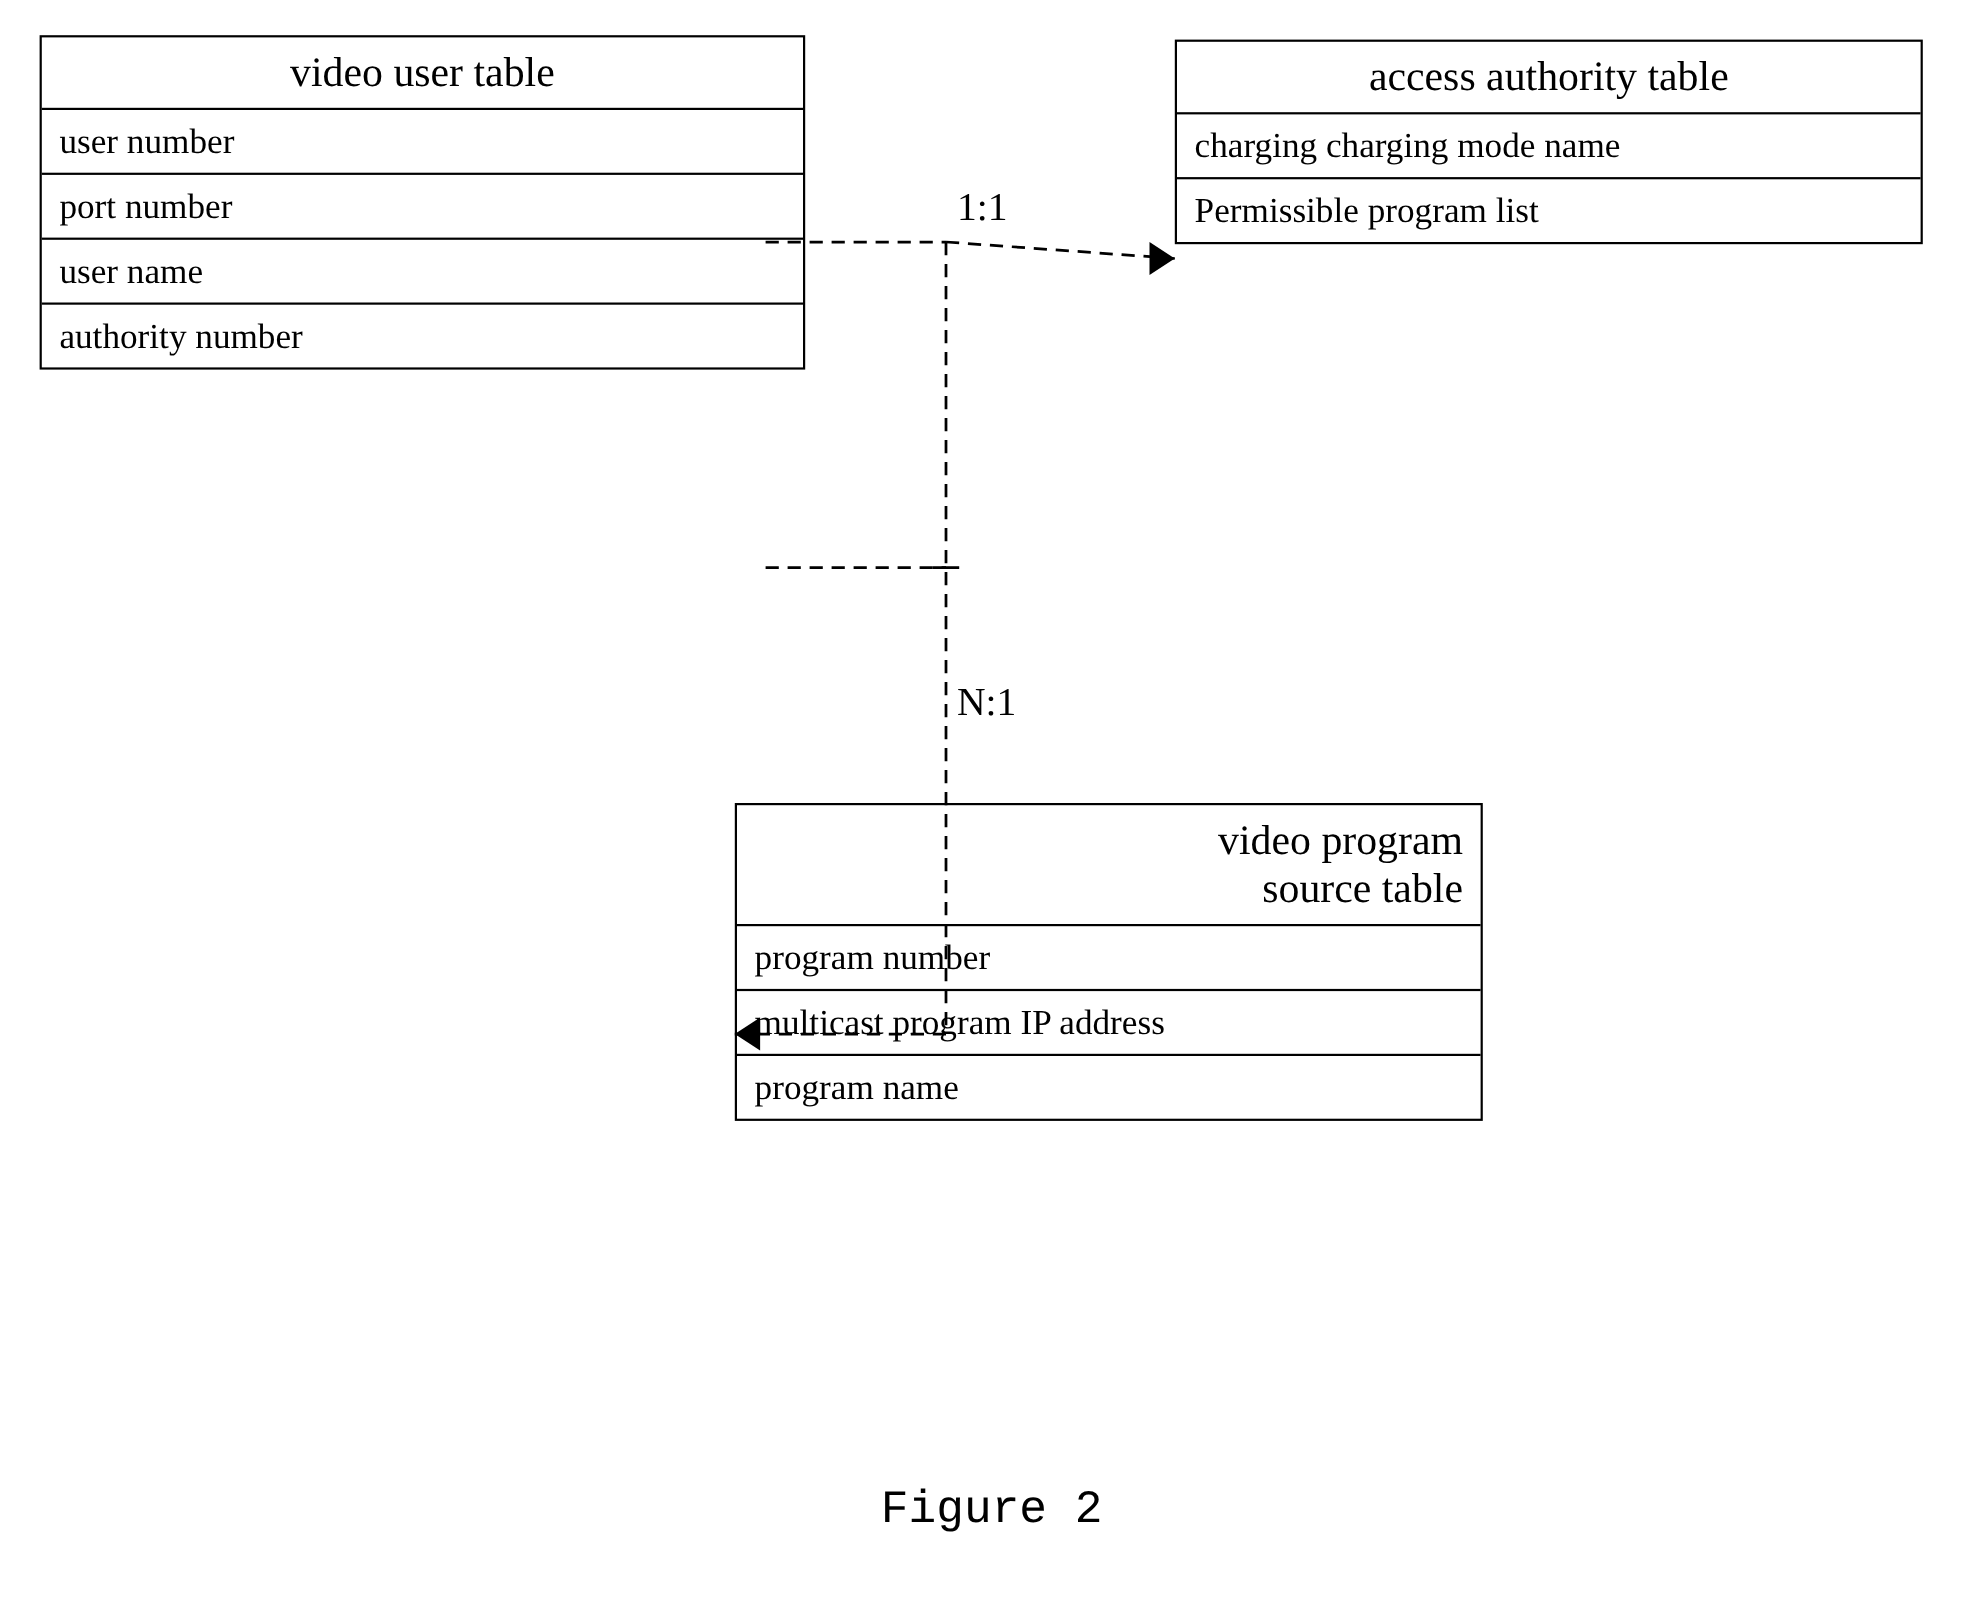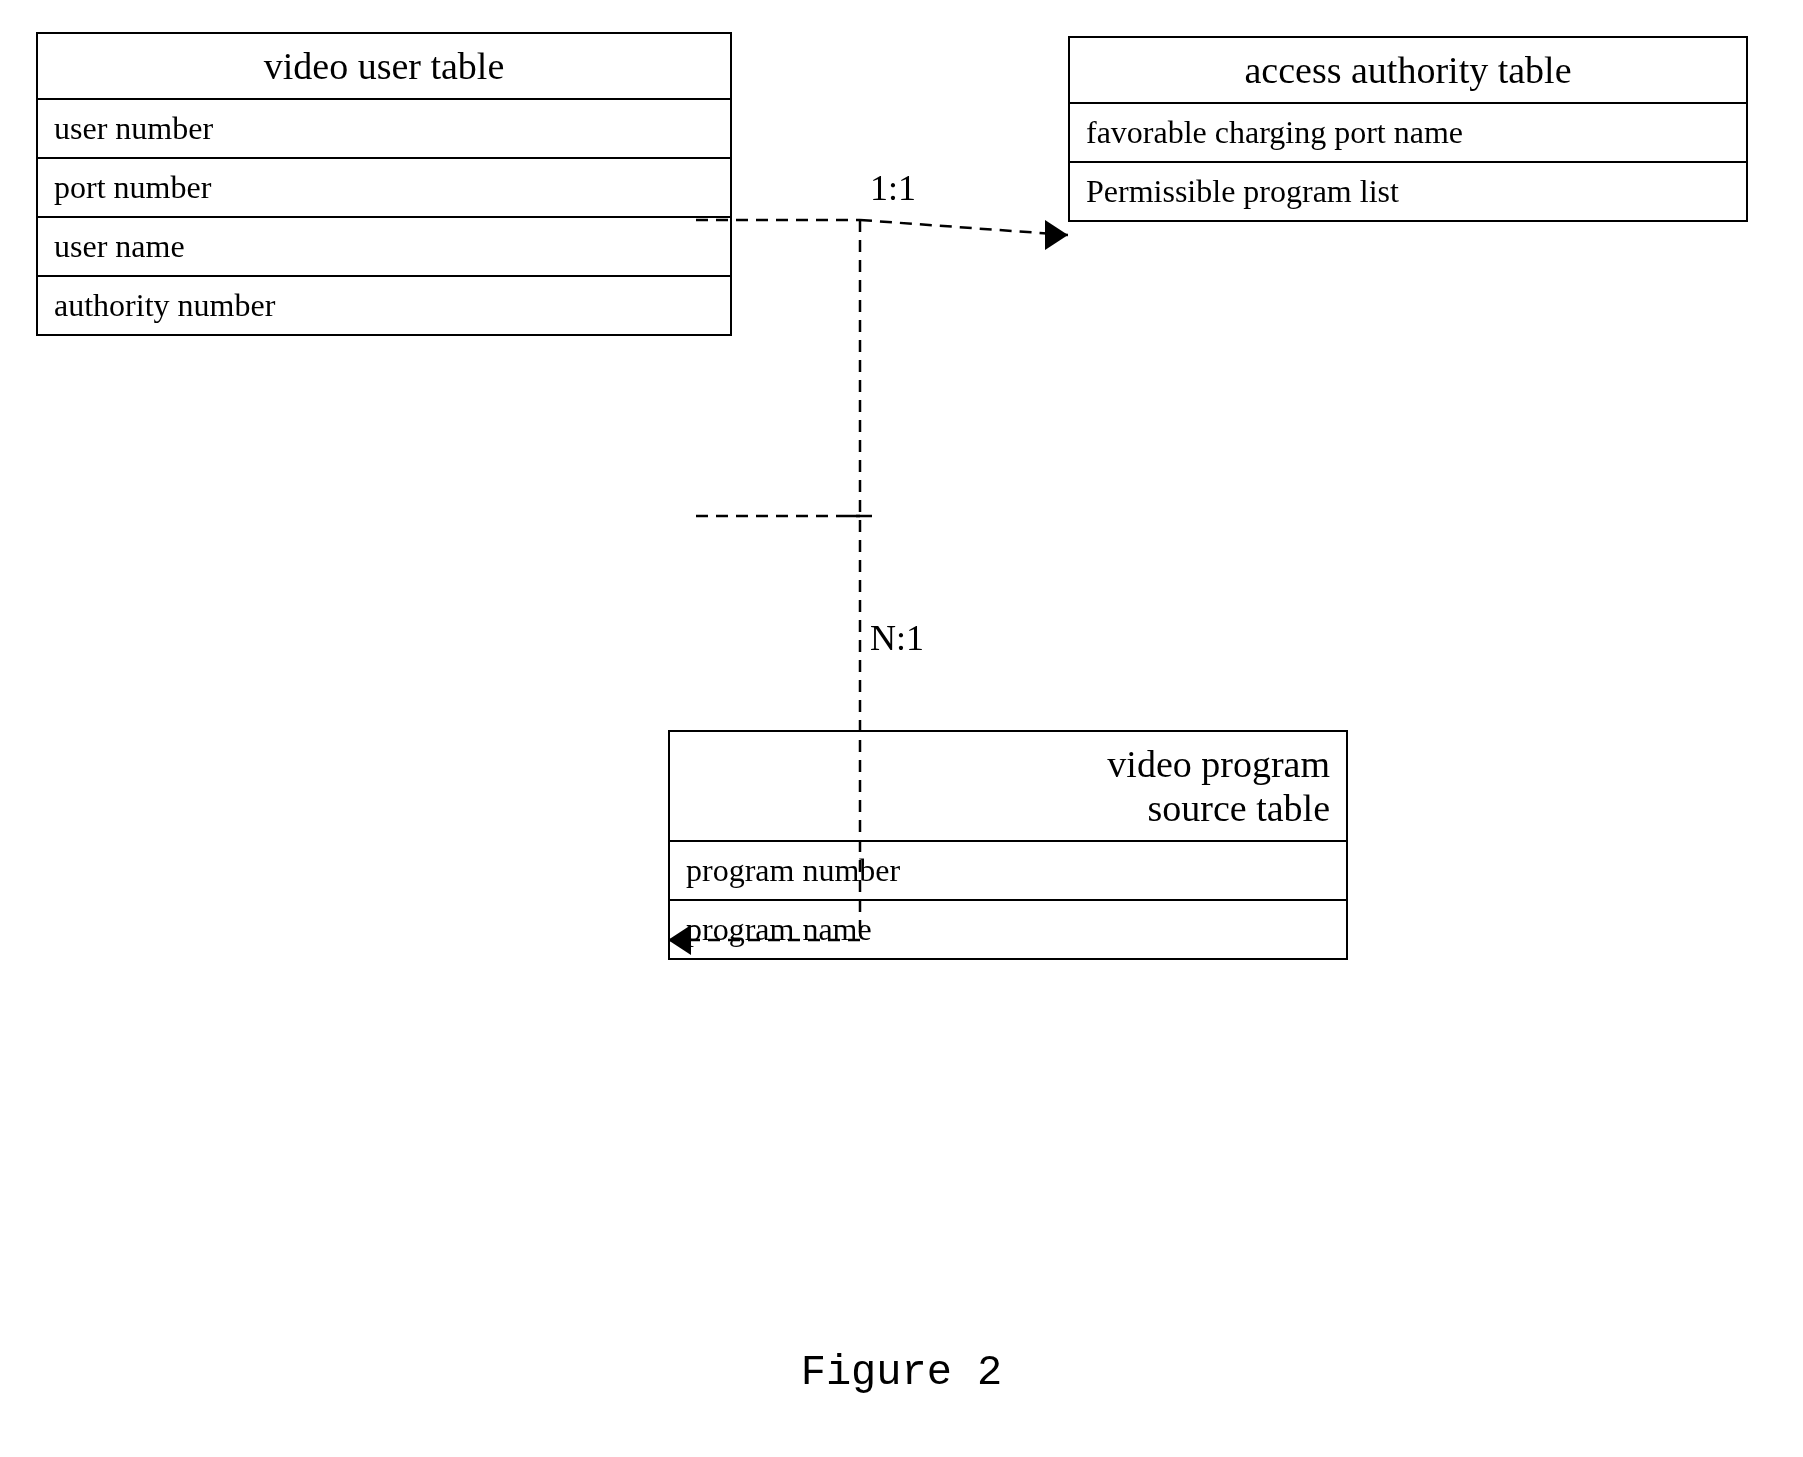--- a/index.html
+++ b/index.html
@@ -96,28 +96,29 @@
   <div class="db-table video-user-table">
     <div class="table-header">video user table</div>
     <div class="table-row">user number</div>
     <div class="table-row">port number</div>
     <div class="table-row">user name</div>
     <div class="table-row">authority number</div>
   </div>
 
   <div class="db-table access-authority-table">
     <div class="table-header">access authority table</div>
-    <div class="table-row">favorable charging port name</div>
+    <div class="table-row">charging charging mode name</div>
     <div class="table-row">Permissible  program list</div>
   </div>
 
   <div class="db-table video-program-table">
     <div class="table-header" style="white-space: pre-line; text-align: right; padding: 10px 16px;">video      program
 source table</div>
     <div class="table-row">program number</div>
+    <div class="table-row">multicast program IP address</div>
     <div class="table-row">program name</div>
   </div>
 
   <svg class="connectors-svg">
 
     <line x1="696" y1="220" x2="860" y2="220" stroke="#000" stroke-width="2.5" stroke-dasharray="12,8"></line>
     <text x="870" y="200" font-size="36" font-family="Times New Roman, serif">1:1</text>
     <line x1="860" y1="220" x2="1068" y2="235" stroke="#000" stroke-width="2.5" stroke-dasharray="12,8"></line>
 
     <polygon points="1068,235 1045,220 1045,250" fill="#000"></polygon>

